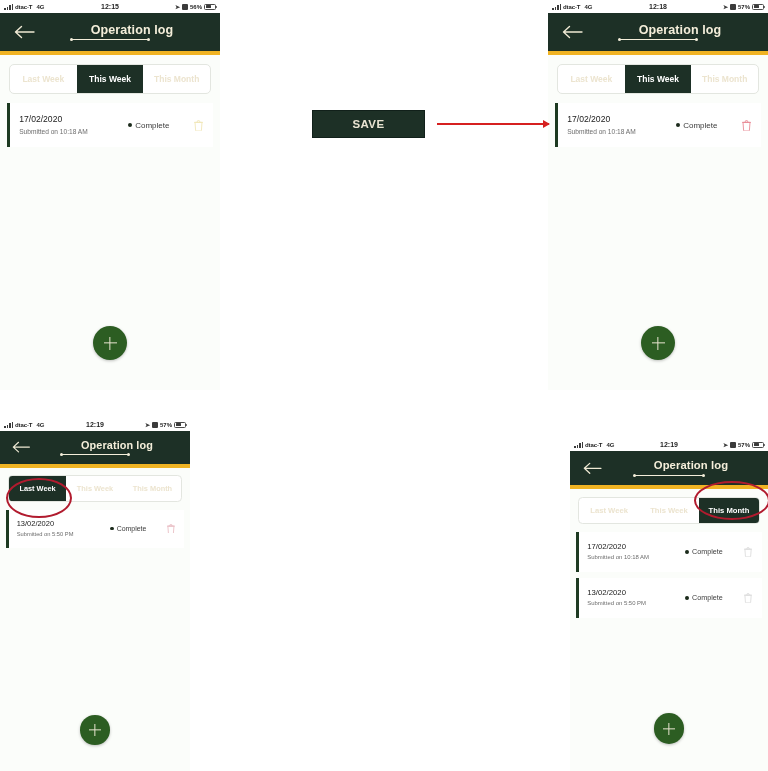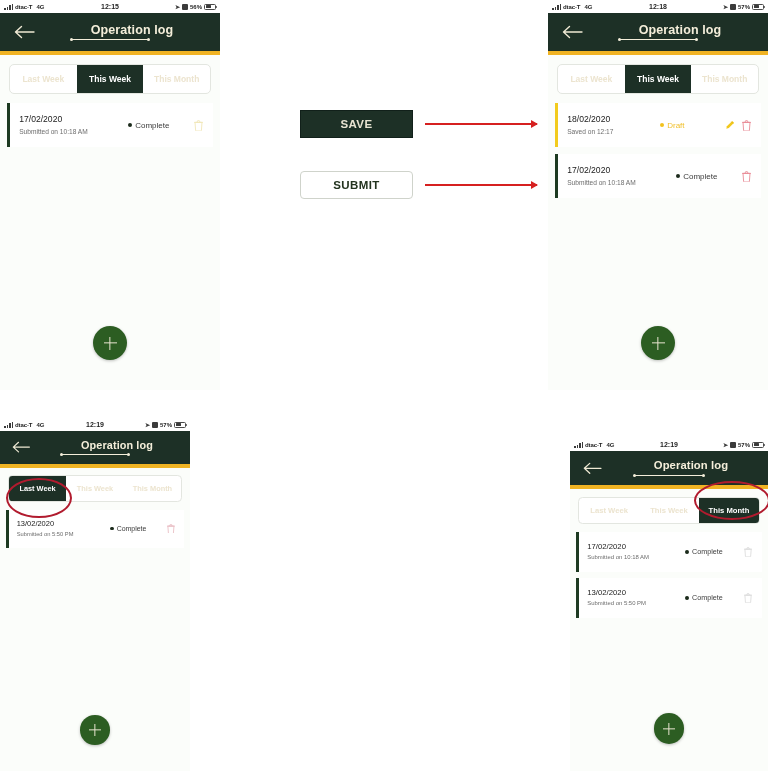--- a/index.html
+++ b/index.html
@@ -111,21 +111,21 @@
     box-shadow:0 1px 3px rgba(0,0,0,.25);
   }
   .fab .plus{position:relative;width:13px;height:13px;}
   .fab .plus::before,.fab .plus::after{
     content:"";position:absolute;background:#e8e4cf;
   }
   .fab .plus::before{left:50%;top:0;width:1.3px;height:100%;transform:translateX(-50%);}
   .fab .plus::after{top:50%;left:0;height:1.3px;width:100%;transform:translateY(-50%);}
 
   
-  .mid{position:absolute;left:300px;top:110px;width:250px;}
+  .mid{position:absolute;left:312px;top:110px;width:250px;}
   .btn-row{display:flex;align-items:center;}
   .btn{
     width:113px;height:28px;box-sizing:border-box;
     display:flex;align-items:center;justify-content:center;
     font-size:11.5px;font-weight:bold;letter-spacing:.4px;
   }
   .btn.save{background:#1d3026;color:#e9e4d2;border:1px solid #11201a;}
   .btn.submit{background:#ffffff;color:#23331f;border:1px solid #cfd3cb;border-radius:4px;}
   .arrow{position:relative;height:2px;background:#d62020;margin-left:12px;}
   .arrow::after{
@@ -257,45 +257,20 @@
           <div class="tab active" style="height:28px;font-size:8.5px;">
             <span>This Week</span>
           </div>
           <div class="tab" style="height:28px;font-size:8.5px;">
             <span>This Month</span>
           </div>
         </div>
       </div>
       <div class="list" style="padding:9px 7px 0;">
         <div class="card" style="height:44px;margin-bottom:7px;">
-          <div class="bar yellow" style="width:3.2px;flex:0 0 3.2px;"></div>
-          <div class="card-body" style="padding:6px 7px 6px 9px;">
-            <div class="card-texts">
-              <div class="card-date" style="font-size:8.6px;">18/02/2020</div>
-              <div class="card-sub" style="font-size:6.6px;margin-top:3px;">Saved on 12:17</div>
-            </div>
-            <div class="card-status" style="width:62px;">
-              <span class="dot draft" style="width:4.2px;height:4.2px;"></span>
-              <span class="status-text draft" style="font-size:8px;">Draft</span>
-            </div>
-            <div class="icon-btn" style="width:16px;">
-              <svg width="10" height="10" viewBox="0 0 10 10">
-                <path d="M7.2.9l1.9 1.9-5.3 5.3-2.5.6.6-2.5z" fill="#f2c81d"></path>
-                <path d="M6.4 1.7l1.9 1.9" stroke="#d8ae12" stroke-width=".6"></path>
-              </svg>
-            </div>
-            <div class="icon-btn" style="width:16px;">
-              <svg width="9" height="11" viewBox="0 0 9 11">
-                <path d="M1 2.4h7l-.6 8a.7.7 0 0 1-.7.6H2.3a.7.7 0 0 1-.7-.6z" fill="none" stroke="#e98b96" stroke-width=".9"></path>
-                <path d="M.2 2.4h8.6M3.3 2.4V1.2c0-.3.2-.5.5-.5h1.4c.3 0 .5.2.5.5v1.2" fill="none" stroke="#e98b96" stroke-width=".9" stroke-linecap="round"></path>
-              </svg>
-            </div>
-          </div>
-        </div>
-        <div class="card" style="height:44px;margin-bottom:7px;">
           <div class="bar green" style="width:3.2px;flex:0 0 3.2px;"></div>
           <div class="card-body" style="padding:6px 7px 6px 9px;">
             <div class="card-texts">
               <div class="card-date" style="font-size:8.6px;">17/02/2020</div>
               <div class="card-sub" style="font-size:6.6px;margin-top:3px;">Submitted on 10:18 AM</div>
             </div>
             <div class="card-status" style="width:62px;">
               <span class="dot complete" style="width:4.2px;height:4.2px;"></span>
               <span class="status-text complete" style="font-size:8px;">Complete</span>
             </div>
@@ -475,22 +450,18 @@
         <span class="plus" style="width:11.700000000000001px;height:11.700000000000001px;"></span>
       </div>
     </div>
   </div>
 
 <div class="mid">
   <div class="btn-row">
     <div class="btn save">SAVE</div>
     <div class="arrow" style="width:112px;"></div>
   </div>
-  <div class="btn-row" style="margin-top:33px;">
-    <div class="btn submit">SUBMIT</div>
-    <div class="arrow" style="width:112px;"></div>
-  </div>
 </div>
 
 <div>
     <div class="ellipse" style="left:6px;top:478px;width:62px;height:36px;"></div>
     <div class="ellipse" style="left:694px;top:481px;width:72px;height:35px;"></div>
   </div>
 
 </body></html>

